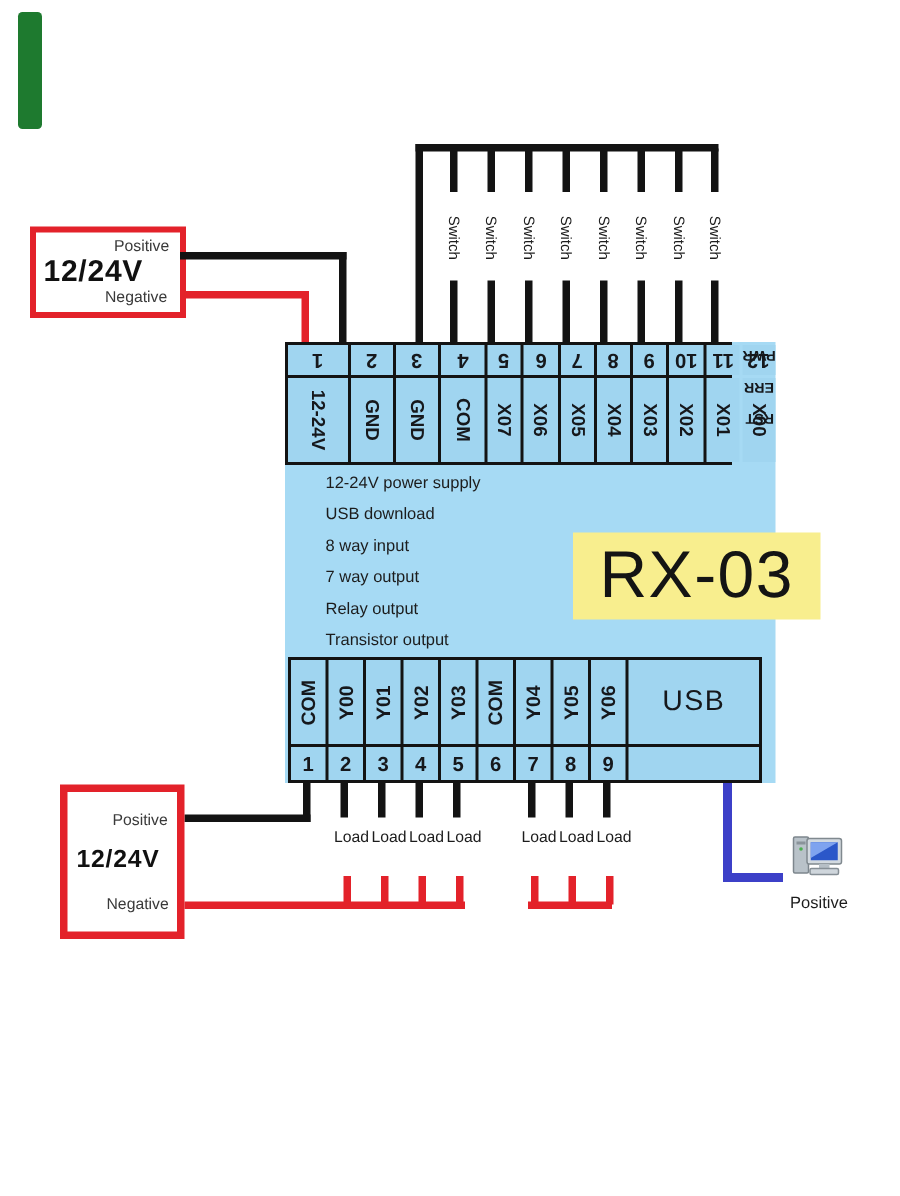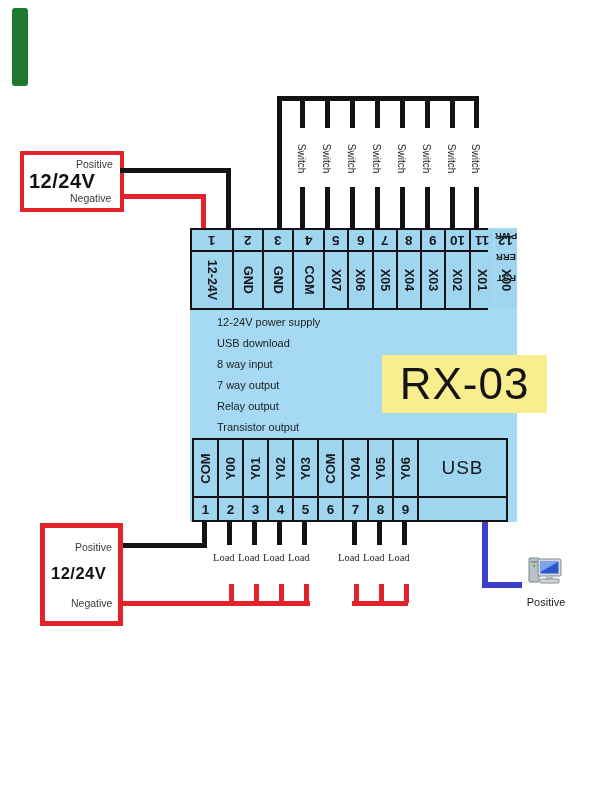--- a/index.html
+++ b/index.html
@@ -44,21 +44,21 @@
   .features{position:absolute;left:217px;top:316px;font-size:11px;color:#1c1c1c;}
   .feat{height:13px;line-height:13px;margin-bottom:8px;white-space:nowrap;}
   
   .badge{position:absolute;left:352px;top:355px;width:165px;height:58px;background:#f8ee8e;
          display:flex;align-items:center;justify-content:center;margin-left:30px;}
   .badge>span{font-size:44px;color:#141414;letter-spacing:1px;}
   
   .vlab{position:absolute;width:18px;height:56px;display:flex;align-items:center;justify-content:center;}
   .vlab>span{transform:rotate(90deg);font-size:10px;color:#1c1c1c;white-space:nowrap;}
   
-  .load{position:absolute;width:33px;top:552px;text-align:left;font-size:10.5px;color:#1c1c1c;font-family:Liberation Serif, serif;}
+  .load{position:absolute;width:33px;top:552px;text-align:right;font-size:10.5px;color:#1c1c1c;}
   
   .computer-wrap{position:absolute;left:526px;top:553px;width:40px;height:38px;}
   .computer-label{position:absolute;left:516px;top:596px;width:60px;text-align:center;font-size:11px;color:#1c1c1c;}
 </style>
 </head>
 <body>
 
 <div class="canvas">
 
   <div class="green-bar"></div>

